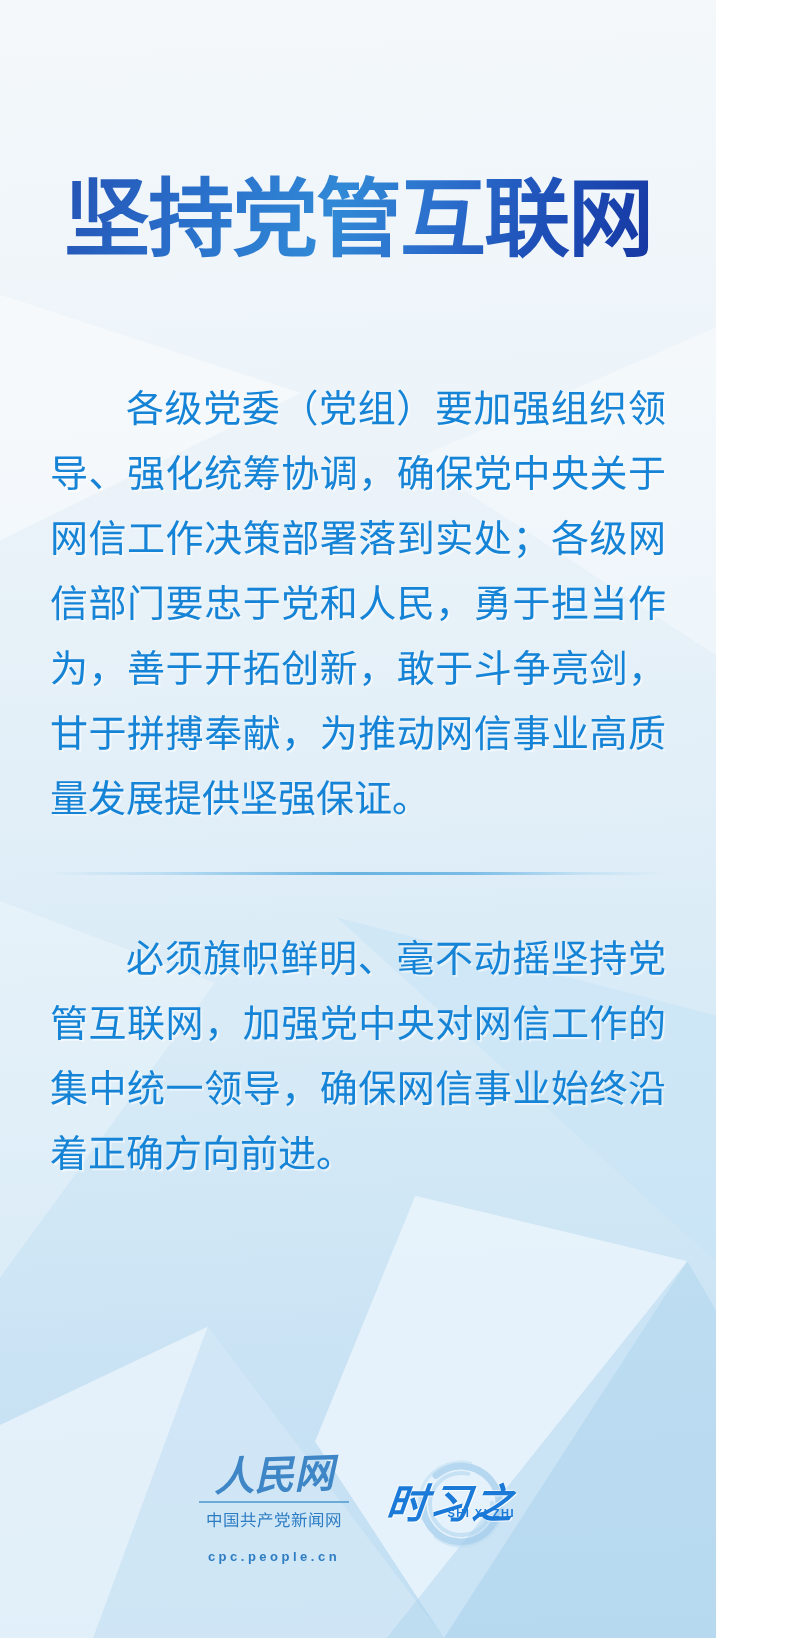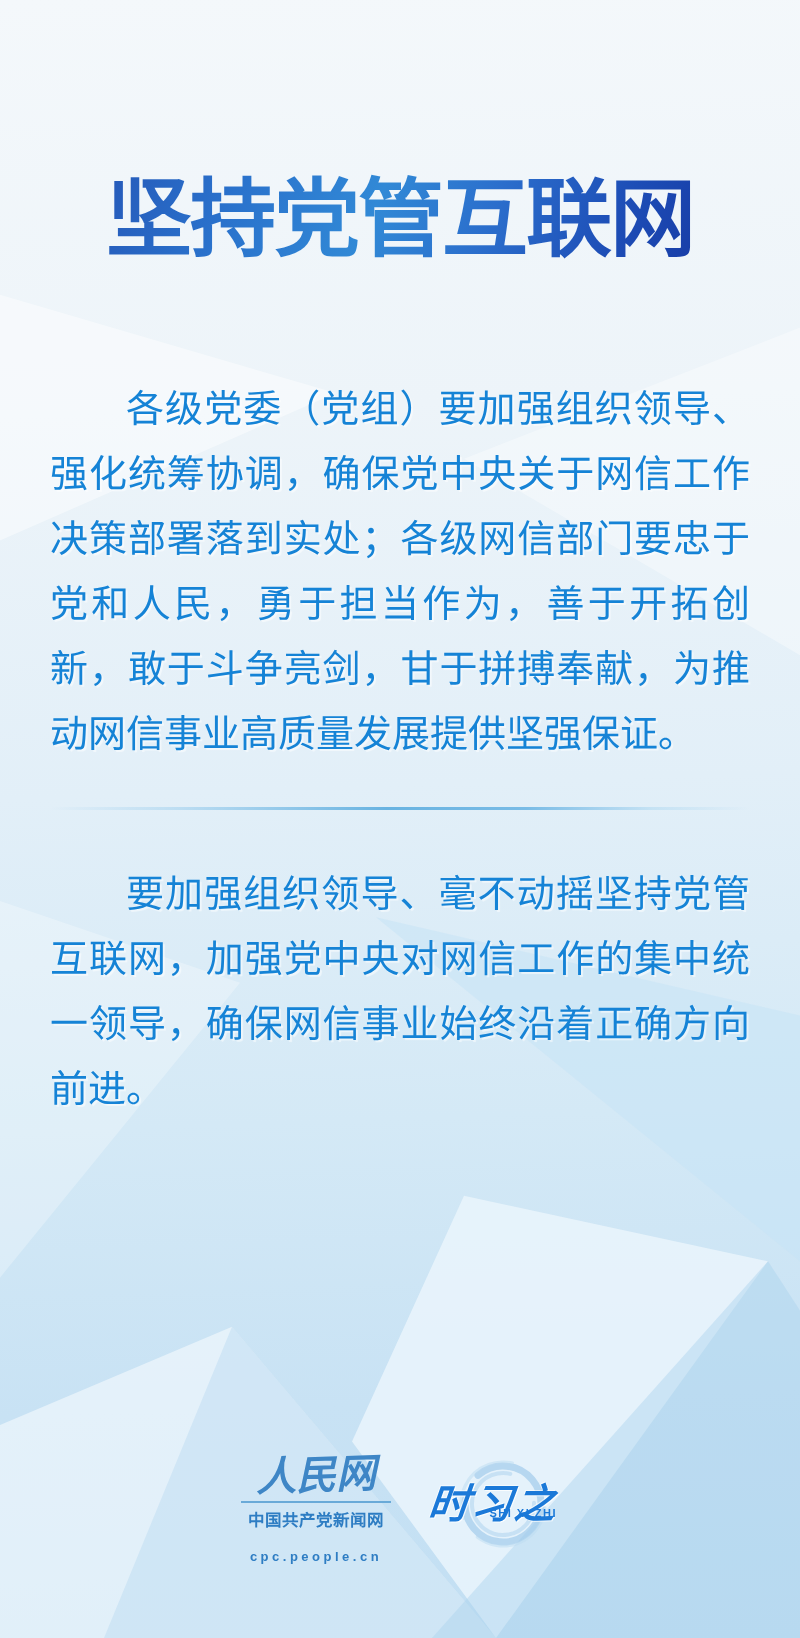--- a/index.html
+++ b/index.html
@@ -2,21 +2,21 @@
 <html lang="zh-CN"><head>
 <meta charset="utf-8">
 <style>
   html, body { margin: 0; padding: 0; }
   body {
     width: 800px; height: 1638px;
     font-family: "Liberation Sans", "DejaVu Sans", sans-serif;
   }
   .poster {
     position: relative;
-    width: 800px; height: 1638px;
+    width: 716px; height: 1638px;
     overflow: hidden;
     background: linear-gradient(178deg,
       #f4f8fb 0%, #edf4f9 25%, #e2eff8 48%,
       #d4e9f6 68%, #c8e2f4 85%, #c2dff3 100%);
   }
   
   .facet { position: absolute; inset: 0; }
   .facet.f1 { background: rgba(255,255,255,0.45); clip-path: polygon(0 18%, 42% 24%, 0 33%); }
   .facet.f2 { background: rgba(255,255,255,0.35); clip-path: polygon(100% 20%, 58% 28%, 100% 40%); }
   .facet.f3 { background: rgba(255,255,255,0.50); clip-path: polygon(29% 81%, 62% 100%, 0 100%, 0 87%); }
@@ -90,21 +90,21 @@
     font-style: italic;
     font-weight: 700;
     font-size: 40px;
     line-height: 44px;
     color: #3e86c6;
     transform: rotate(-2deg);
   }
   .people-underline { height: 2px; background: #6aaad8; margin-top: 3px; }
   .people-subtitle {
     margin-top: 4px;
-    font-size: 16.5px; font-weight: 700; letter-spacing: 0.5px;
+    font-size: 16.5px; font-weight: 400; letter-spacing: 0.5px;
     white-space: nowrap;
   }
   .people-url {
     margin-top: 18px;
     font-size: 13px; font-weight: 700; letter-spacing: 3.5px;
     white-space: nowrap;
   }
   .sxz-logo { position: relative; width: 130px; height: 100px; }
   .sxz-swirl { position: absolute; left: 28px; top: 4px; }
   .sxz-text {
@@ -139,21 +139,21 @@
   <div class="content">
     <h1 class="title">坚持党管互联网</h1>
 
     <section>
       <p class="quote first">各级党委（党组）要加强组织领导、强化统筹协调，确保党中央关于网信工作决策部署落到实处；各级网信部门要忠于党和人民，勇于担当作为，善于开拓创新，敢于斗争亮剑，甘于拼搏奉献，为推动网信事业高质量发展提供坚强保证。</p>
     </section>
 
     <div class="divider"></div>
 
     <section>
-      <p class="quote second">要加强组织领导、毫不动摇坚持党管互联网，加强党中央对网信工作的集中统一领导，确保网信事业始终沿着正确方向前进。</p>
+      <p class="quote second">必须旗帜鲜明、毫不动摇坚持党管互联网，加强党中央对网信工作的集中统一领导，确保网信事业始终沿着正确方向前进。</p>
     </section>
   </div>
 
   <div class="footer">
     <div class="people-logo">
       <div class="people-script">人民网</div>
       <div class="people-underline"></div>
       <div class="people-subtitle">中国共产党新闻网</div>
       <div class="people-url">cpc.people.cn</div>
     </div>

